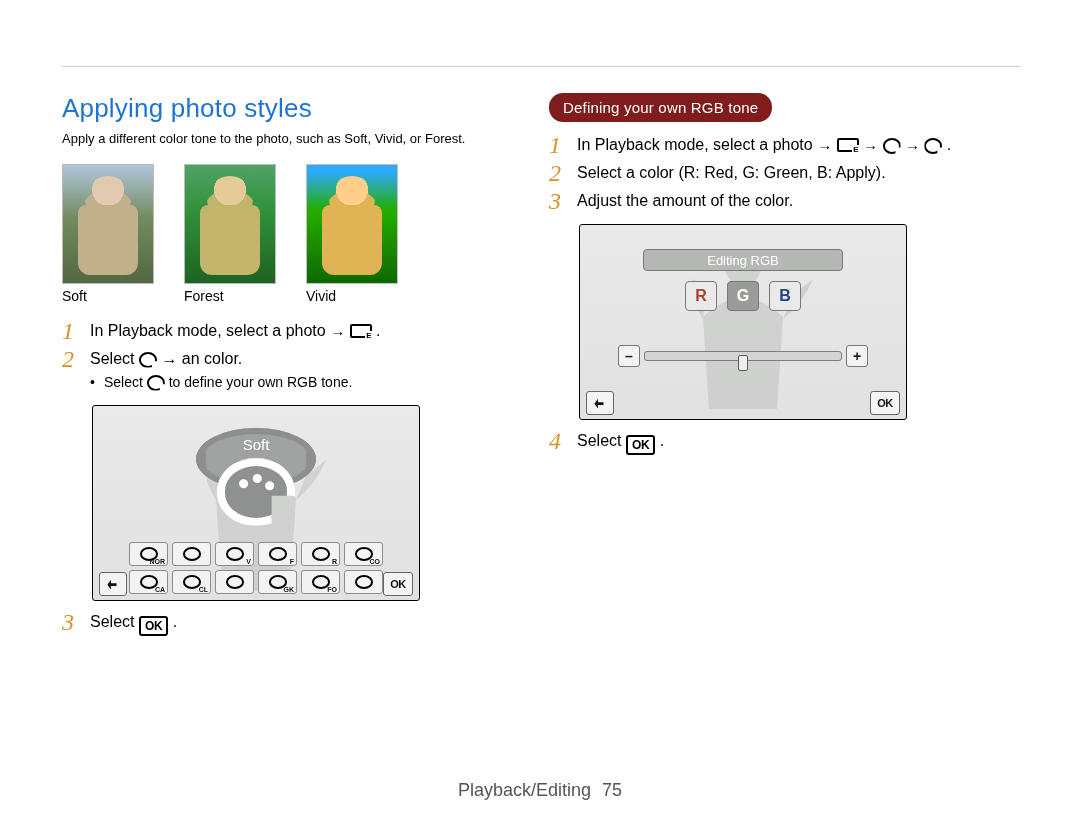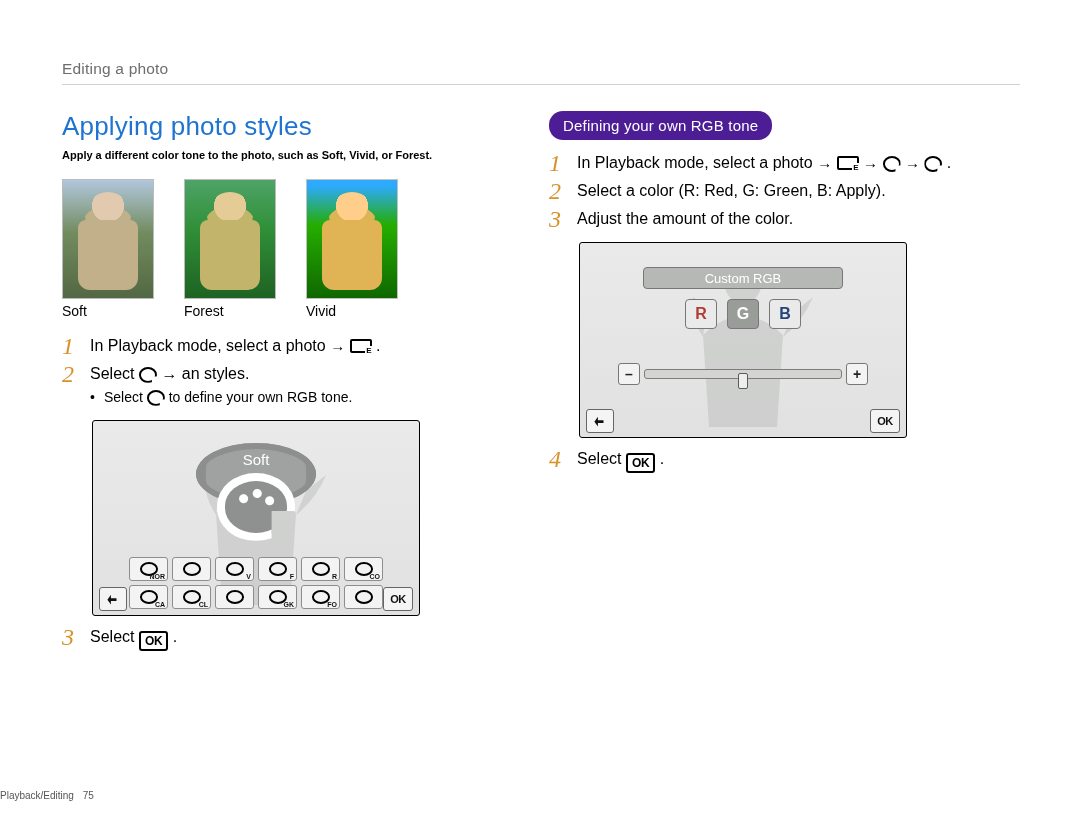--- a/index.html
+++ b/index.html
@@ -47,23 +47,23 @@
     min-width:0;
   }
   h2.section-title{
     margin:0 0 6px 0;
     font-size:26px;
     font-weight:400;
     color:var(--blue);
     letter-spacing:.2px;
   }
   .bodytext{
-    font-size:11px;
+    font-size:13px;
     line-height:1.35;
-    font-weight:700;
+    font-weight:400;
   }
   .thumbs{
     display:flex;
     gap:30px;
     margin-top:16px;
   }
   .thumb{
     width:92px;
   }
   .thumb-img{
@@ -232,36 +232,35 @@
   .slider .end.r{right:0;}
   .slider .track{
     position:absolute;left:26px;right:26px;top:6px;height:10px;border:1px solid #7c7e7c;border-radius:3px;background:#d4d5d3;
   }
   .slider .thumb{
     position:absolute;left:50%;top:3px;transform:translateX(-50%);
     width:10px;height:16px;border:1px solid #5a5c5a;border-radius:2px;background:#eee;
   }
 
   .callout{
-    display:inline-block;border-radius:14px;background:#4c1d95;color:#fff;
+    display:inline-block;border-radius:14px;background:#7f1d1d;color:#fff;
     padding:6px 14px;font-size:15px;font-weight:400;letter-spacing:.2px;
     margin-bottom:14px;
   }
 
   .footer{
-    position:absolute;left:0;right:0;bottom:14px;text-align:left;
-    font-size:10px;color:#555;font-weight:300;
+    position:absolute;left:0;right:0;bottom:14px;text-align:center;
+    font-size:18px;color:#555;font-weight:300;
   }
   .footer .pg{margin-left:6px;}
 </style>
 </head>
 <body>
 
 <div class="page">
-  <div class="header-crumb">Editing a photo</div>
   <div class="header-rule"></div>
 
   <div class="cols">
 
     <div class="col">
       <h2 class="section-title">Applying photo styles</h2>
       <div class="bodytext">Apply a different color tone to the photo, such as Soft, Vivid, or Forest.</div>
 
       <div class="thumbs">
         <div class="thumb">
@@ -290,21 +289,21 @@
       <ol class="steps">
         <li>
           <span>In Playback mode, select a photo </span>
           <span class="arrow">→</span>
           <span class="ico-rect"><small>E</small></span>
           <span>.</span>
         </li>
         <li>
           <span>Select </span>
           <span class="ico-palette"></span>
-          <span> → an styles.</span>
+          <span> → an color.</span>
           <ul>
             <li>
               <span>Select </span>
               <span class="ico-palette ico-palette-small-c"></span>
               <span> to define your own RGB tone.</span>
             </li>
           </ul>
         </li>
       </ol>
 
@@ -413,21 +412,21 @@
 
       <div class="screen" style="margin-left:30px;">
         <svg class="silhouette" viewBox="0 0 180 170">
           <g fill="#bfc1bf">
             <circle cx="90" cy="28" r="18"></circle>
             <path d="M50 78 Q90 40 130 78 L124 170 L56 170 Z"></path>
             <path d="M50 80 Q36 58 40 40 L54 50 Z"></path>
             <path d="M130 80 Q150 64 160 40 L140 56 Z"></path>
           </g>
         </svg>
-        <div class="label-pill">Custom RGB</div>
+        <div class="label-pill">Editing RGB</div>
         <div class="rgb-row">
           <div class="rgb-btn R">R</div>
           <div class="rgb-btn G">G</div>
           <div class="rgb-btn B">B</div>
         </div>
         <div class="slider">
           <div class="end l">–</div>
           <div class="track">
               <div class="thumb"></div>
             </div>

